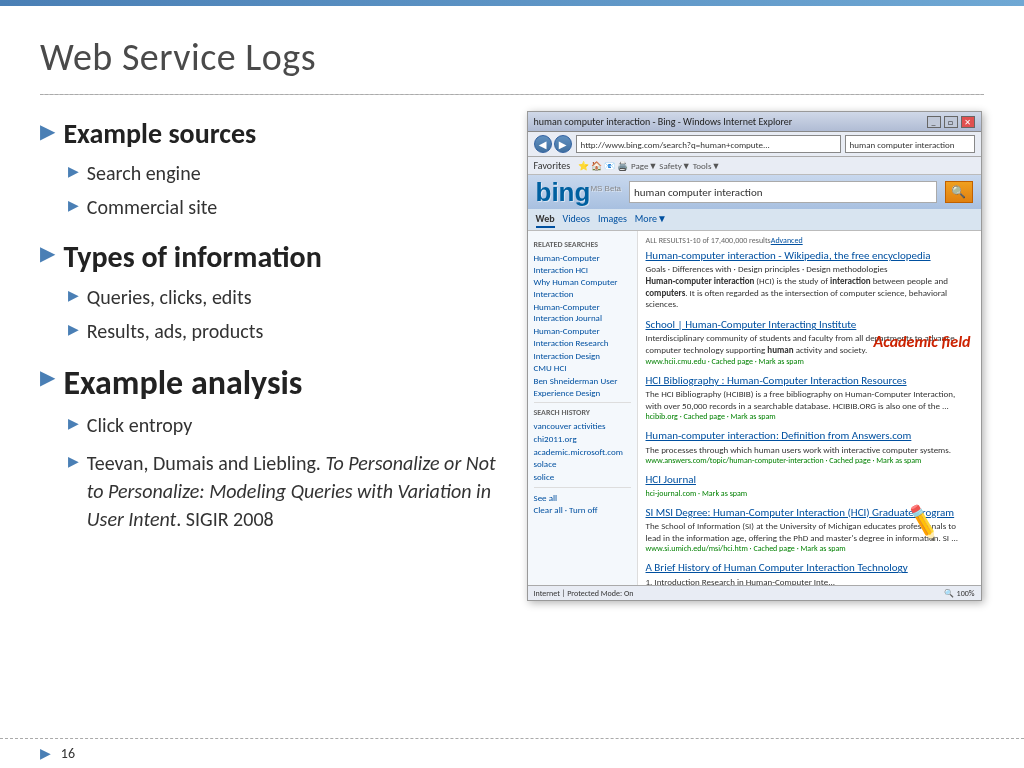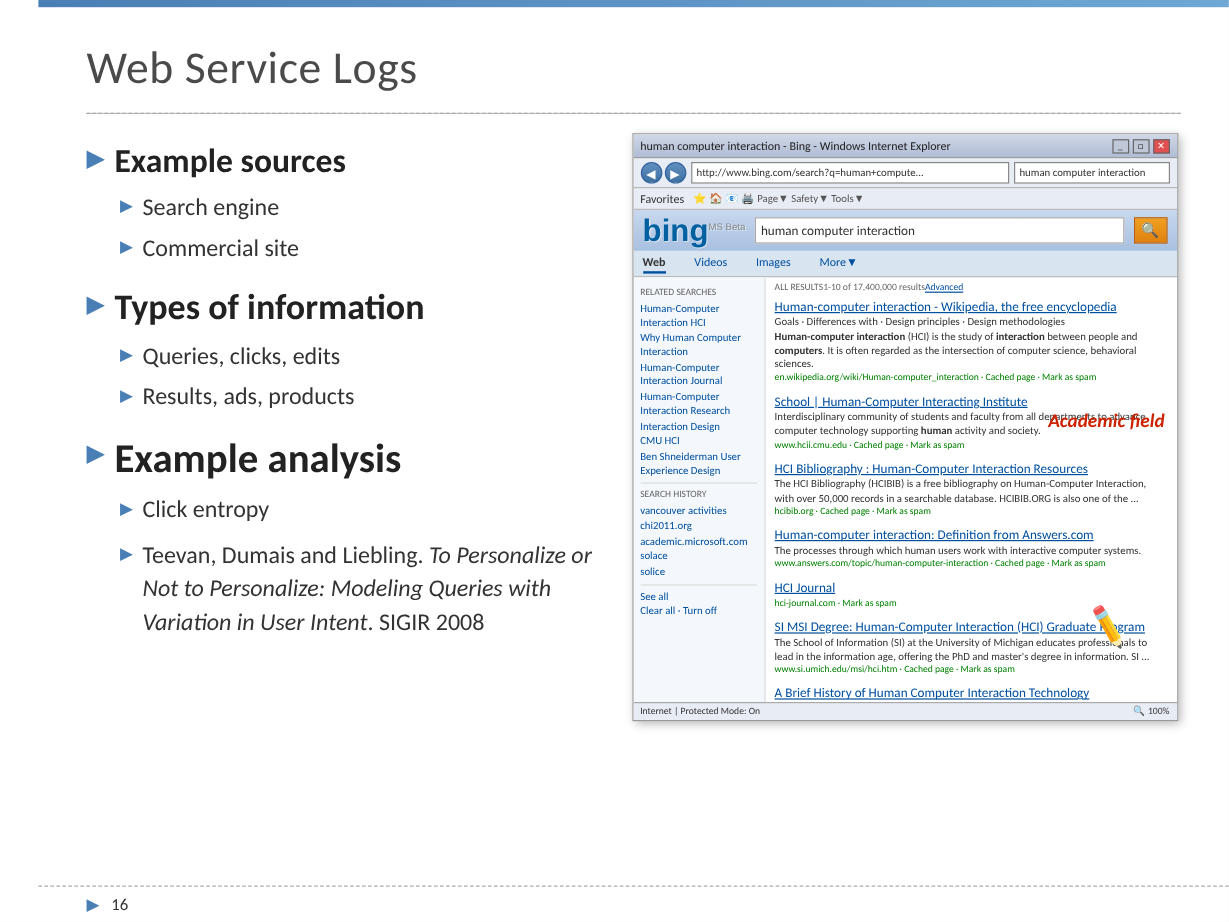--- a/index.html
+++ b/index.html
@@ -14,21 +14,20 @@
       flex-direction: column;
     }
 
     .slide {
       background: white;
       width: 1024px;
       height: 768px;
       display: flex;
       flex-direction: column;
       position: relative;
-      padding-left: 32px;
     }
 
     
     .top-bar {
       height: 6px;
       background: linear-gradient(to right, #4a7fb5, #6fa8d4);
     }
 
     .slide-content {
       flex: 1;
@@ -311,21 +310,21 @@
       justify-content: center;
       font-size: 12px;
       color: white;
     }
 
     
     .bing-nav {
       background: #d8e4f0;
       padding: 2px 8px;
       display: flex;
-      gap: 24px;
+      gap: 8px;
       border-bottom: 1px solid #bbb;
     }
 
     .bing-nav-item {
       font-size: 10px;
       color: #0050a0;
       cursor: pointer;
       padding: 1px 0;
     }
 
@@ -346,21 +345,21 @@
     .left-sidebar {
       width: 110px;
       background: #f4f8fc;
       border-right: 1px solid #ddd;
       padding: 4px 6px;
       overflow: hidden;
     }
 
     .sidebar-section-title {
       font-size: 8px;
-      font-weight: normal;
+      font-weight: bold;
       color: #666;
       text-transform: uppercase;
       margin-bottom: 3px;
       margin-top: 4px;
     }
 
     .sidebar-link {
       font-size: 9px;
       color: #0050a0;
       display: block;
@@ -561,21 +560,20 @@
                 <span>1-10 of 17,400,000 results</span>
                 <span style="color:#0050a0; text-decoration:underline;">Advanced</span>
               </div>
 
               <div class="result-item">
                 <div class="result-title">Human-computer interaction - Wikipedia, the free encyclopedia</div>
                 <div class="result-desc">
                   Goals · Differences with · Design principles · Design methodologies<br>
                   <strong>Human-computer interaction</strong> (HCI) is the study of <strong>interaction</strong> between people and <strong>computers</strong>. It is often regarded as the intersection of computer science, behavioral sciences.
                 </div>
-                <div class="result-url">en.wikipedia.org/wiki/Human-computer_interaction · Cached page · Mark as spam</div>
               </div>
 
               <div class="result-item" style="position:relative;">
                 <div class="result-title">School | Human-Computer Interacting Institute</div>
                 <div class="result-desc">Interdisciplinary community of students and faculty from all departments to advance computer technology supporting <strong>human</strong> activity and society.</div>
                 <div class="result-url">www.hcii.cmu.edu · Cached page · Mark as spam</div>
                 <div style="position:absolute; right:2px; top:14px; font-size:16px; font-weight:bold; color:#cc2200; font-style:italic;">Academic field</div>
               </div>
 
               <div class="result-item">

